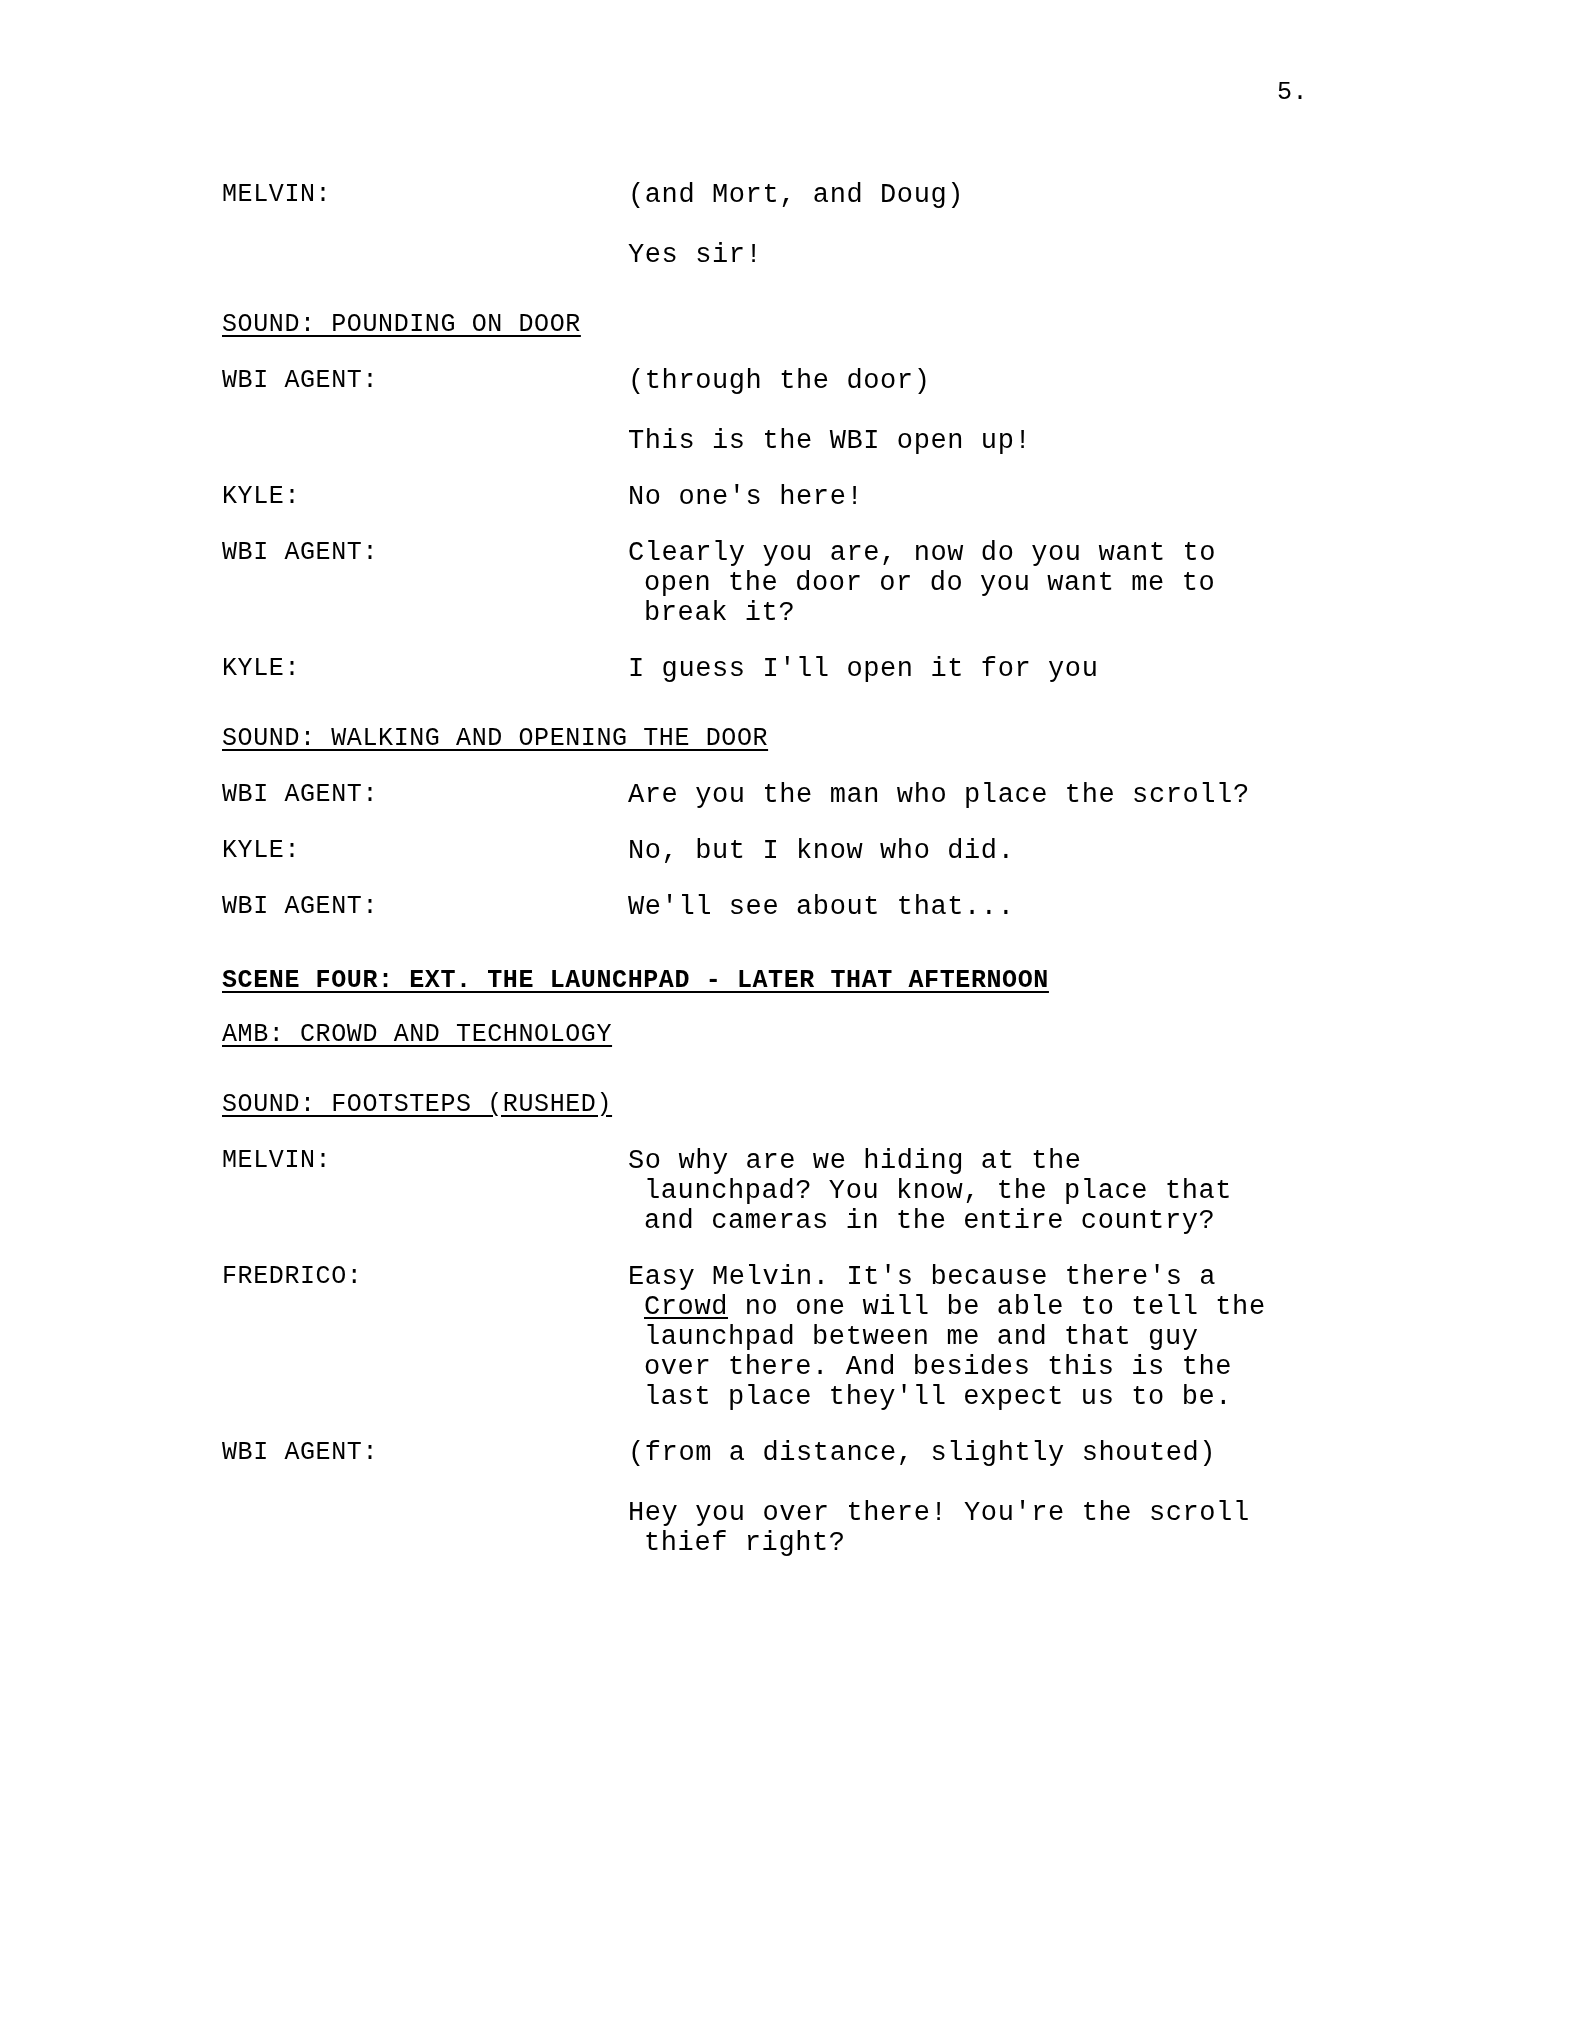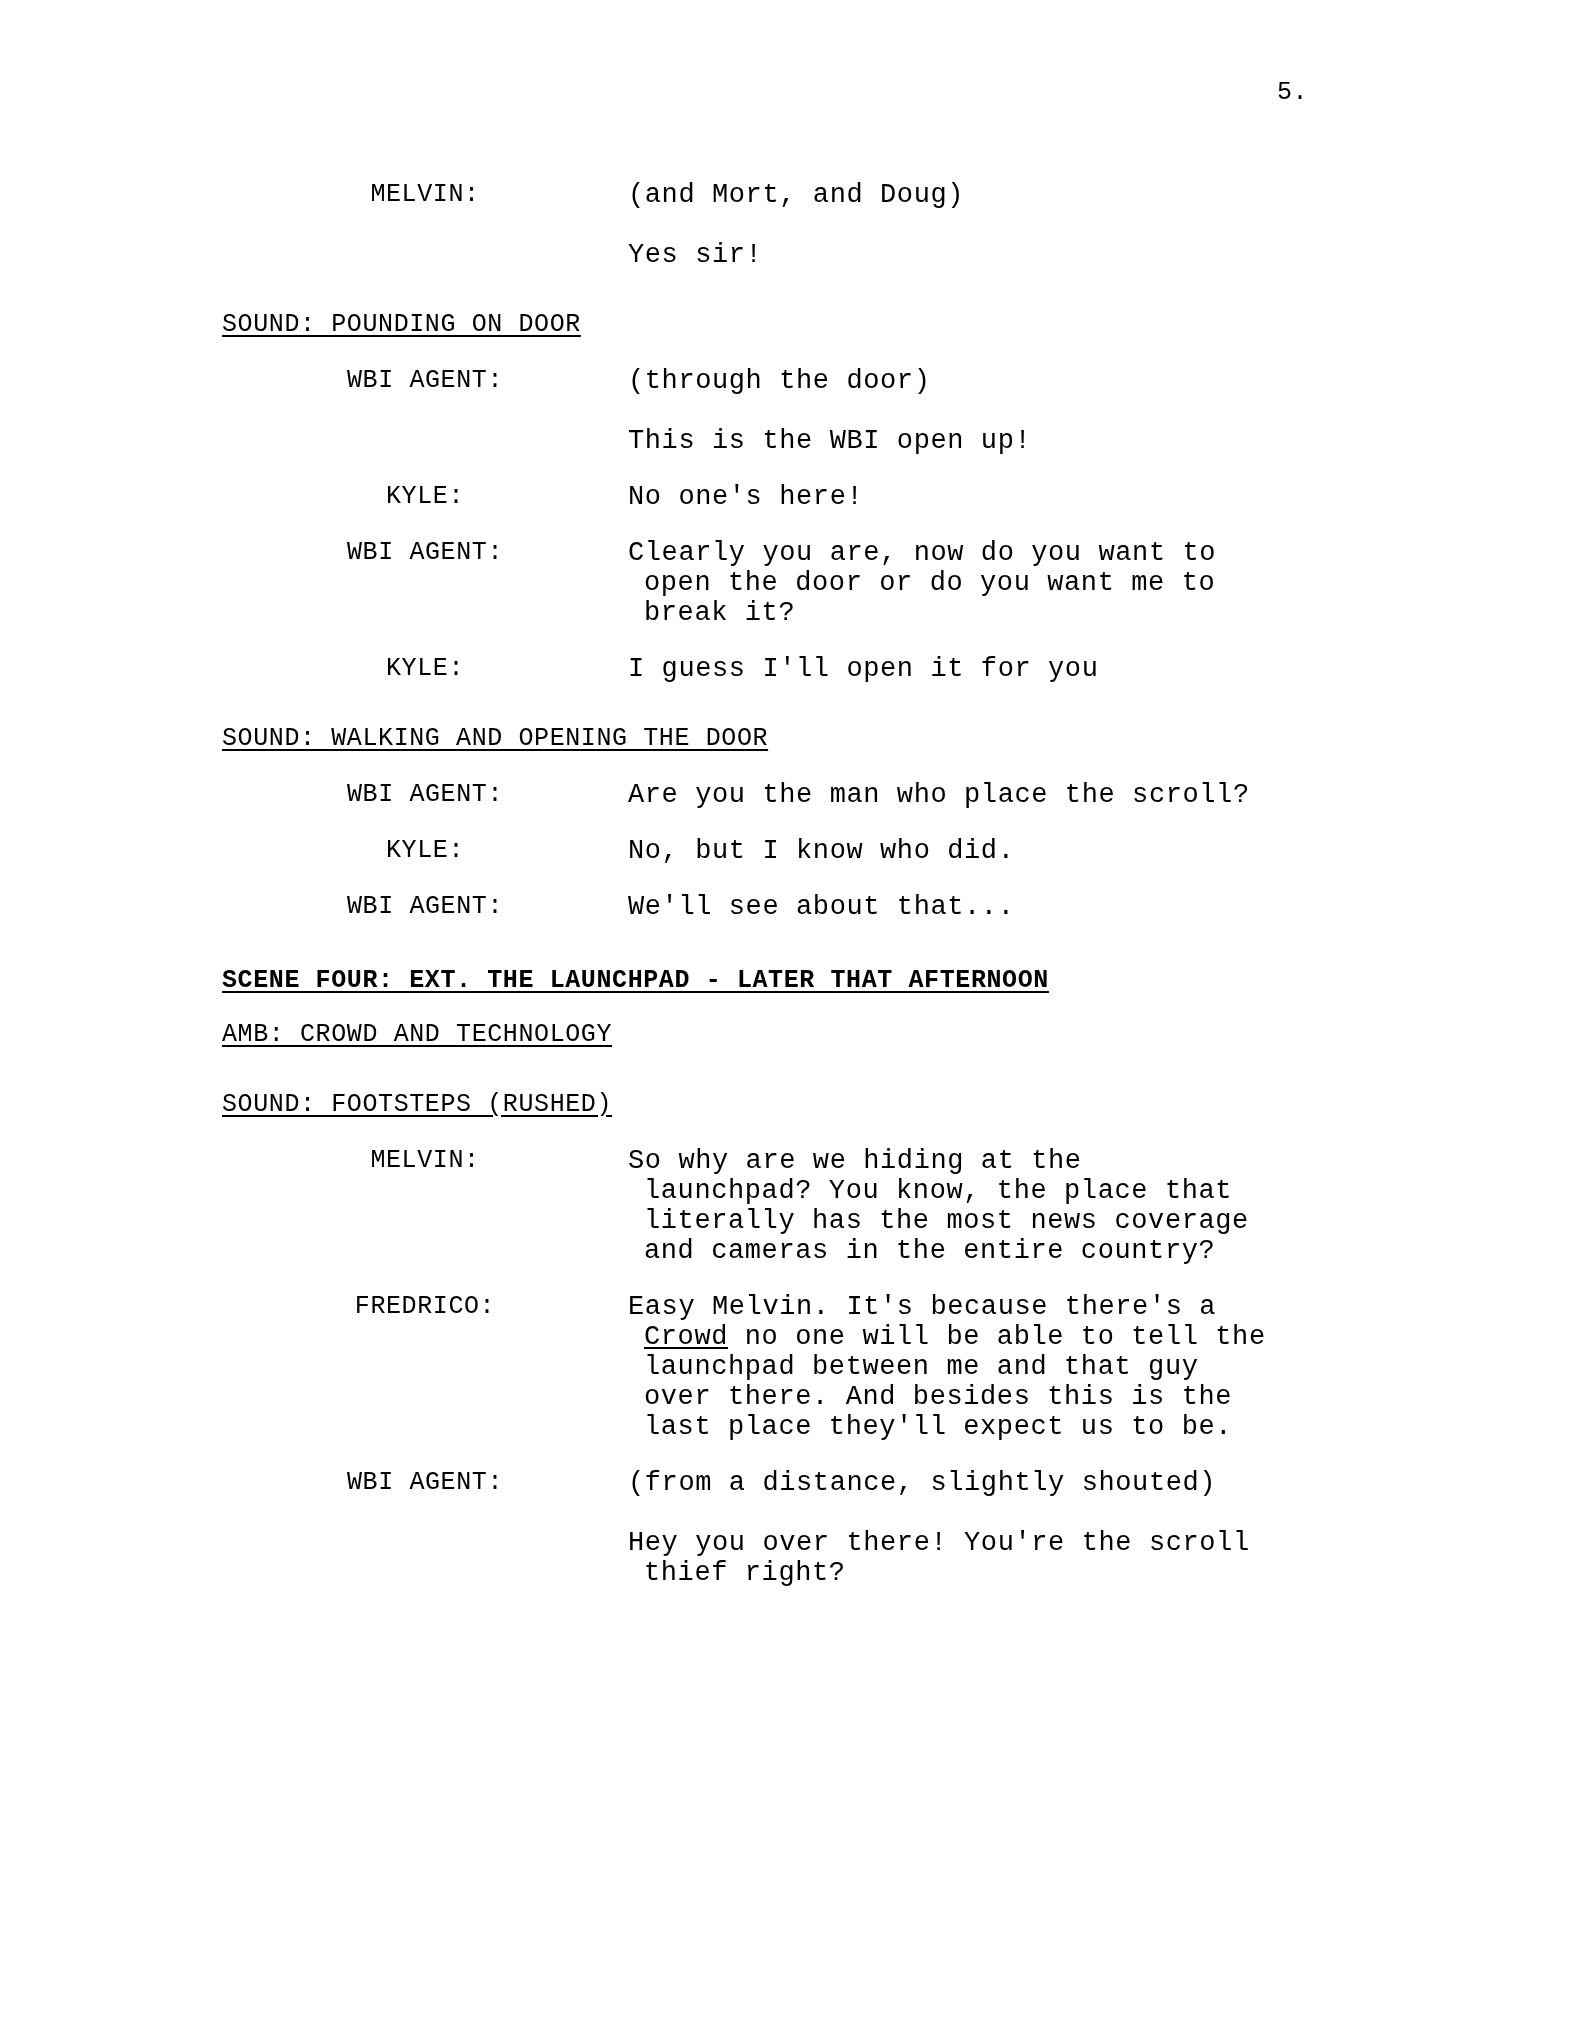--- a/index.html
+++ b/index.html
@@ -41,21 +41,20 @@
     align-items: flex-start;
     margin-bottom: 26px;
   }
   .speaker {
     width: 406px;
     flex: 0 0 406px;
     font-size: 25px;
     line-height: 30px;
     letter-spacing: 0.6px;
     white-space: pre;
-    text-align: center;
   }
   .lines {
     flex: 1 1 auto;
     font-size: 27px;
     line-height: 30px;
     letter-spacing: 0.6px;
   }
   .lines .line {
     white-space: pre-wrap;
   }
@@ -173,21 +172,20 @@
 
     <div class="cue">AMB: CROWD AND TECHNOLOGY</div>
 
     <div class="cue spaced-top">SOUND: FOOTSTEPS (RUSHED)</div>
 
     <div class="row">
       <div class="speaker">MELVIN:</div>
       <div class="lines">
         <div class="line">So why are we hiding at the</div>
         <div class="line">launchpad? You know, the place that</div>
-        <div class="line">literally has the most news coverage</div>
         <div class="line">and cameras in the entire country?</div>
       </div>
     </div>
 
     <div class="row">
       <div class="speaker">FREDRICO:</div>
       <div class="lines">
         <div class="line">Easy Melvin. It's because there's a</div>
         <div class="line"><span class="underline-word">Crowd</span><span> no one will be able to tell the</span></div>
         <div class="line">launchpad between me and that guy</div>

